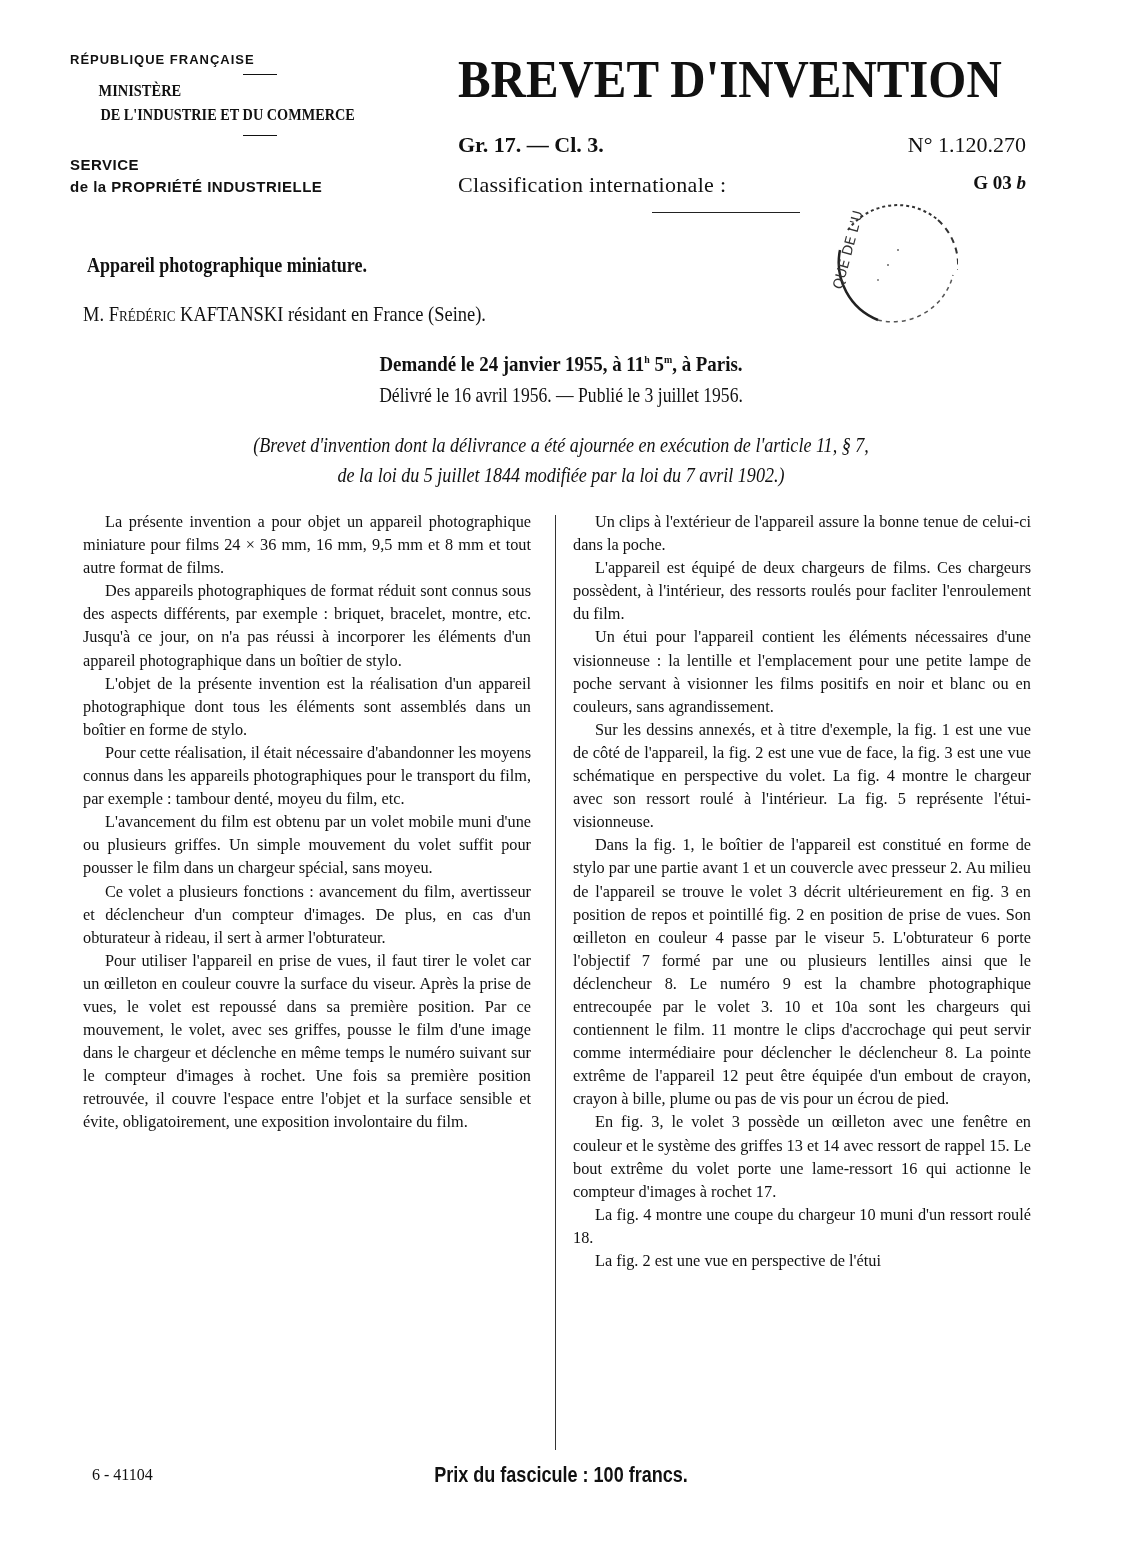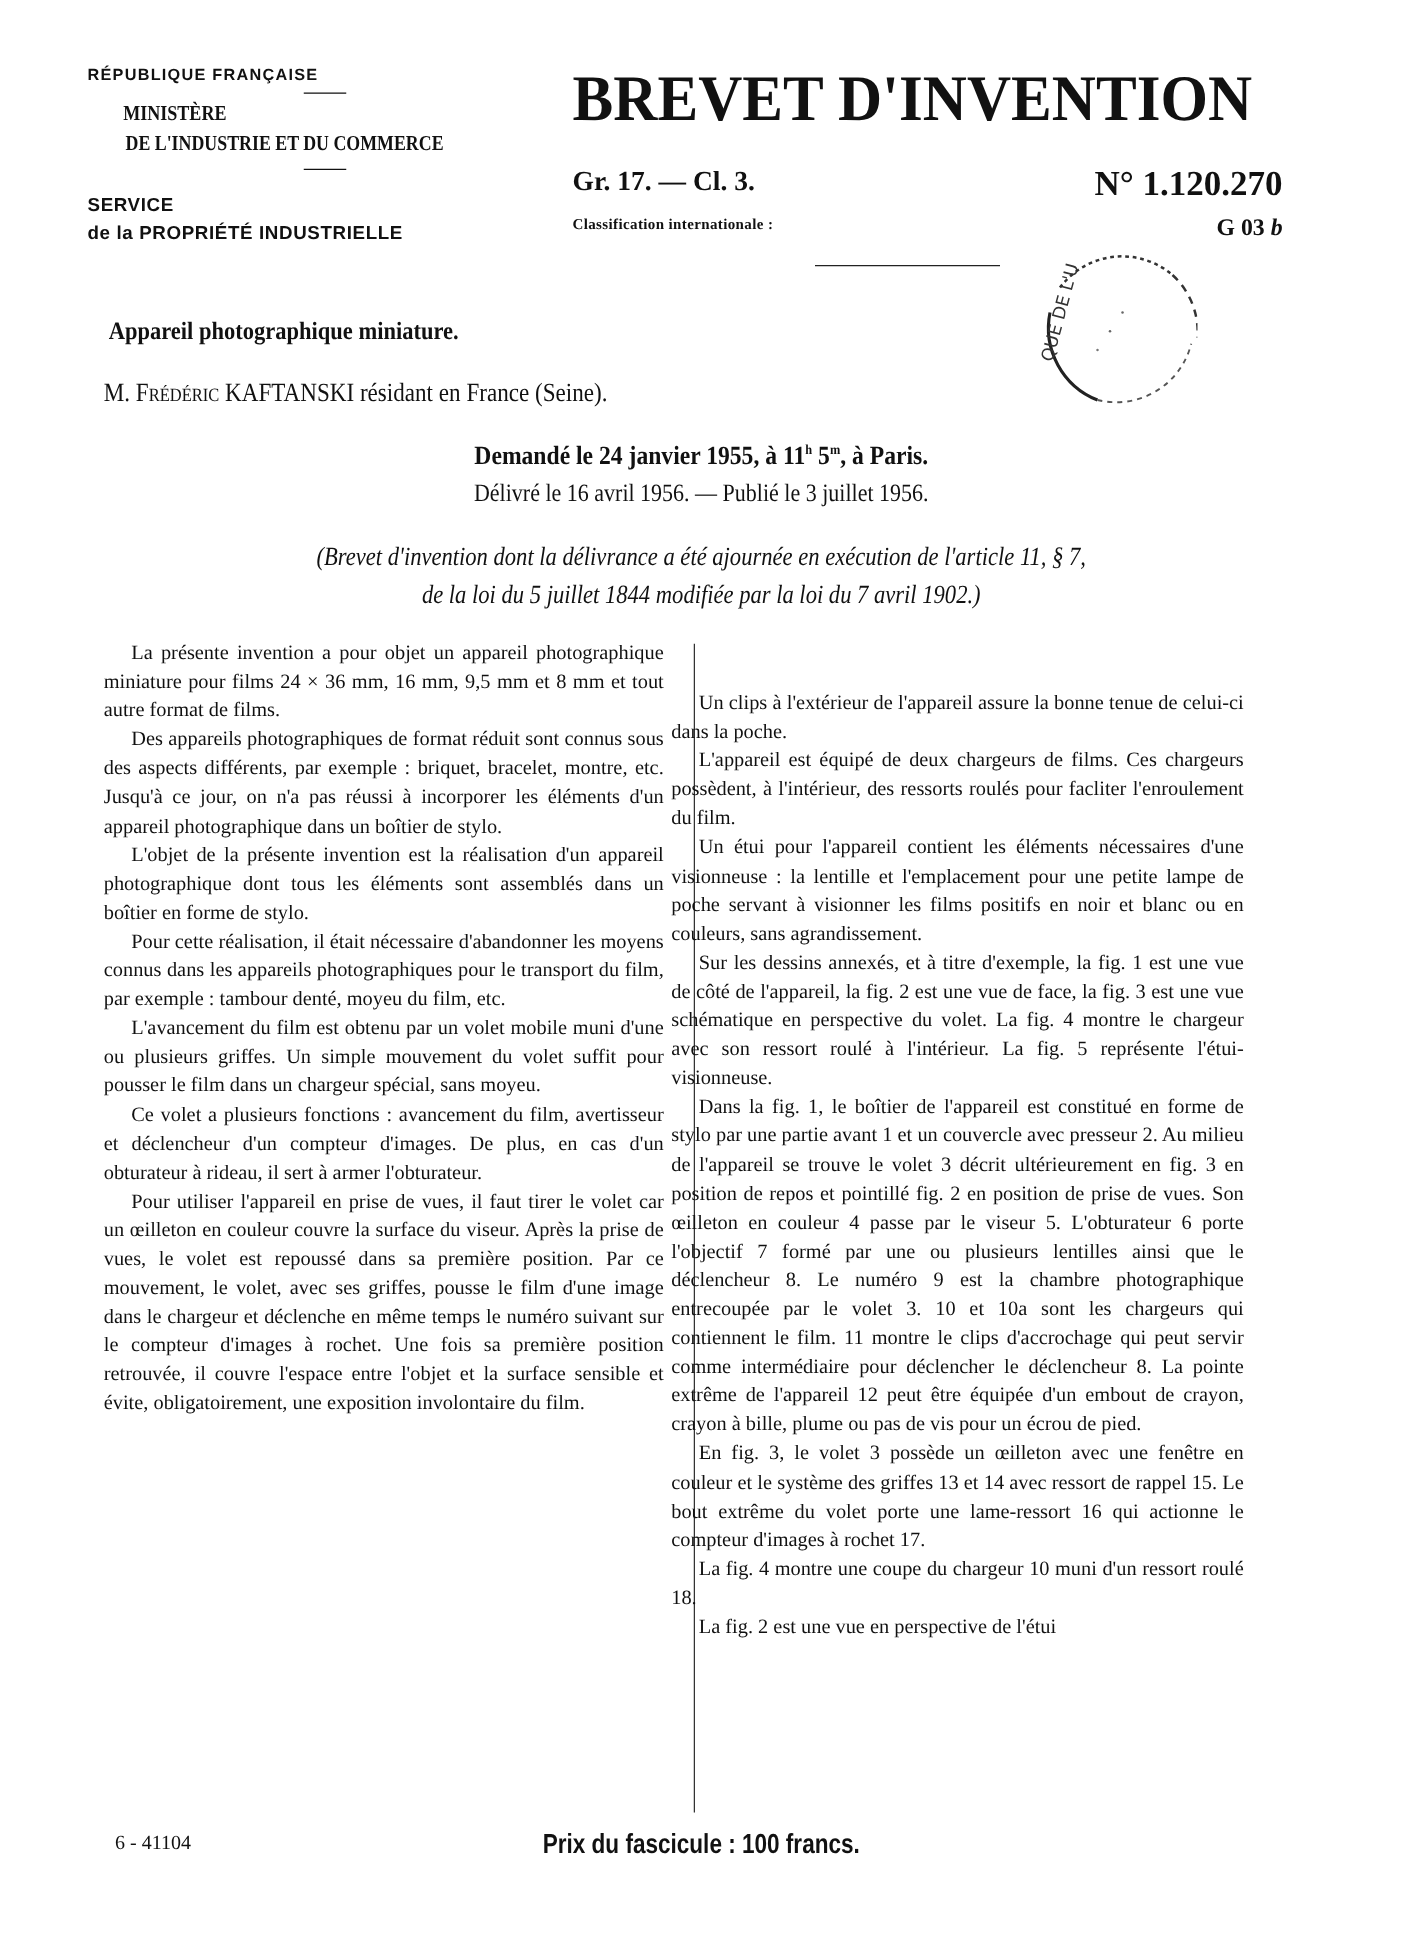--- a/index.html
+++ b/index.html
@@ -11,41 +11,41 @@
   .hdr-left { left: 70px; top: 50px; width: 380px; font-weight: bold; font-family: "Liberation Sans", sans-serif; }
   .hdr-left .l1 { font-size: 13px; letter-spacing: 1px; margin-top: 2px; }
   .hdr-left .rule { width: 34px; height: 1px; background: #111; margin: 7px auto 5px; }
   .hdr-left .l2 { font-size: 17px; font-family: "Liberation Serif", serif; transform: scaleX(0.85); line-height: 22px; }
   .hdr-left .l3 { font-size: 17px; font-family: "Liberation Serif", serif; transform: scaleX(0.84); line-height: 26px; white-space: nowrap; }
   .hdr-left .l4 { font-size: 15px; letter-spacing: 0.5px; line-height: 22px; margin-top: 18px; }
   .hdr-left .l5 { font-size: 15px; letter-spacing: 0.5px; line-height: 22px; }
 
   .title { left: 458px; top: 52px; width: 570px; font-size: 52px; font-weight: bold; letter-spacing: 0px; line-height: 56px; white-space: nowrap; transform: scaleX(0.94); transform-origin: left top; }
   .grcl { left: 458px; top: 132px; font-size: 22px; font-weight: bold; }
-  .num { right: 96px; top: 132px; font-size: 28px; font-weight: bold; text-align: left; }
-  .classif { left: 458px; top: 172px; font-size: 12px; font-weight: bold; letter-spacing: 0.3px; }
+  .num { right: 96px; top: 132px; font-size: 22px; font-weight: normal; text-align: left; }
+  .classif { left: 458px; top: 172px; font-size: 22px; font-weight: normal; letter-spacing: 0.3px; }
   .classcode { right: 96px; top: 172px; font-size: 19px; font-weight: bold; }
   .classcode i { font-style: italic; }
   .shortrule { left: 652px; top: 212px; width: 148px; height: 1px; background: #222; }
 
   .stamp { left: 818px; top: 190px; width: 140px; height: 140px; }
 
   .inv-title { left: 87px; top: 254px; font-size: 20px; font-weight: bold; transform: scaleX(0.9); transform-origin: left top; white-space: nowrap; }
   .inventor { left: 83px; top: 302px; font-size: 21px; transform: scaleX(0.88); transform-origin: left top; white-space: nowrap; }
   .inventor .sc { font-variant: small-caps; }
 
   .demande { left: 0; width: 1122px; top: 352px; text-align: center; font-size: 21px; font-weight: bold; transform: scaleX(0.9); white-space: nowrap; }
   .demande sup { font-size: 11px; }
   .delivre { left: 0; width: 1122px; top: 384px; text-align: center; font-size: 20px; transform: scaleX(0.88); white-space: nowrap; }
   .note { left: 0; width: 1122px; top: 430px; text-align: center; font-size: 21px; font-style: italic; line-height: 30px; transform: scaleX(0.86); }
 
   .col { top: 510px; width: 448px; font-size: 16.3px; line-height: 23.1px; text-align: justify; hyphens: manual; }
   .col p { margin: 0; text-indent: 22px; }
   .col-left { left: 83px; }
-  .col-right { left: 537px; width: 458px; margin-top: 40px; }
+  .col-right { left: 573px; width: 458px; }
   .divider { left: 555px; top: 515px; width: 1px; height: 935px; background: #333; }
 
   .footer-code { left: 92px; top: 1466px; font-size: 16px; }
   .footer-price { left: 0; width: 1122px; top: 1462px; text-align: center; font-size: 22px; font-weight: bold; font-family: "Liberation Sans", sans-serif; transform: scaleX(0.82); }
 </style>
 </head>
 <body>
 
 <div class="abs hdr-left">
   <div class="l1">RÉPUBLIQUE FRANÇAISE</div>

